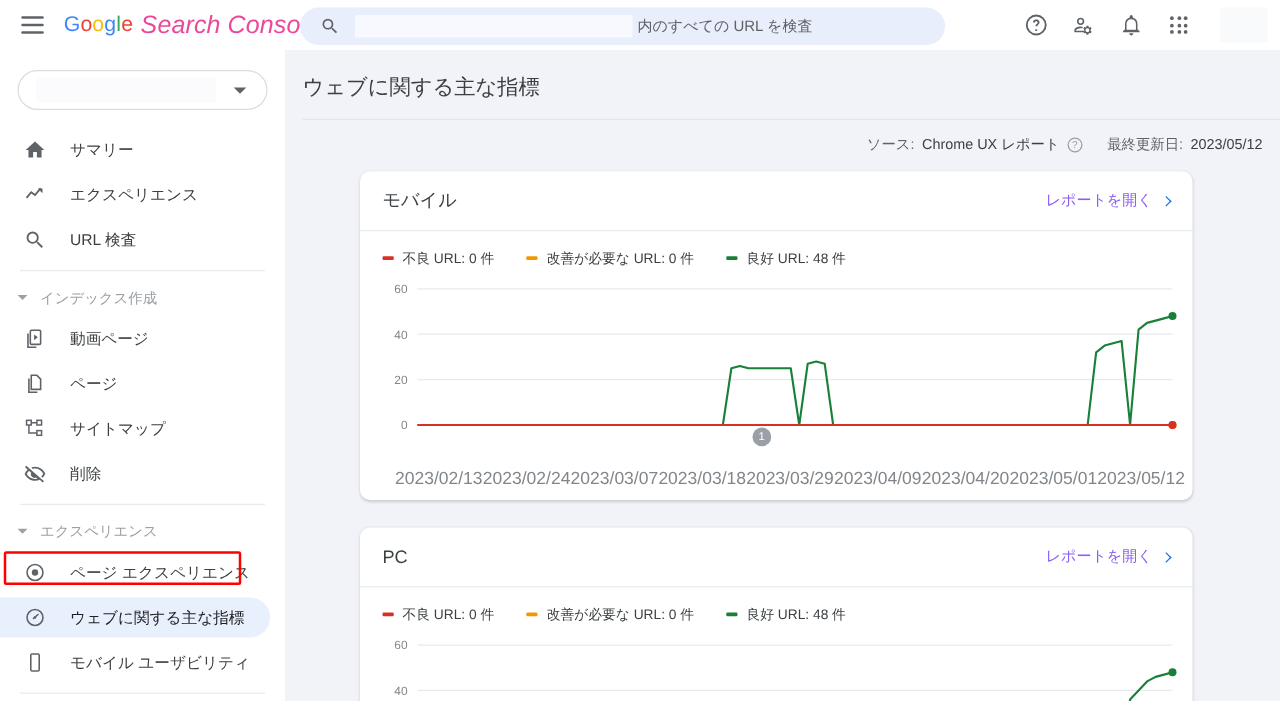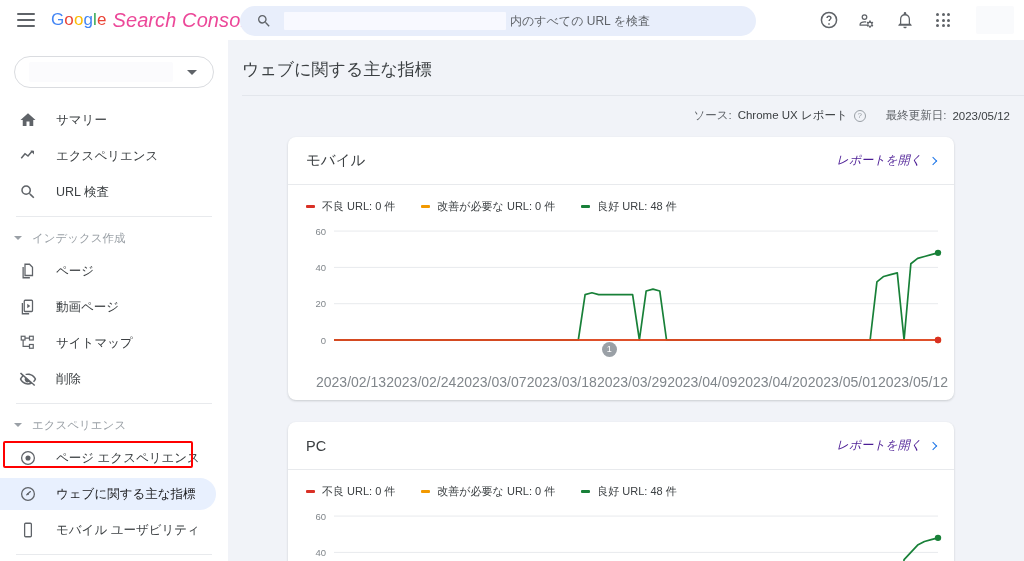--- a/index.html
+++ b/index.html
@@ -103,21 +103,21 @@
   .cards { padding: 14px 70px 0 60px; }
   .card {
     background: #fff; border-radius: 8px; box-shadow: 0 1px 2px rgba(60,64,67,.14), 0 1px 3px rgba(60,64,67,.08);
     margin-bottom: 22px; overflow: hidden;
   }
   .card-head {
     height: 48px; display: flex; align-items: center; justify-content: space-between;
     padding: 0 18px; border-bottom: 1px solid #e8eaed;
   }
   .card-title { font-size: 14.5px; color: #3c4043; }
-  .card-link { font-size: 12px; color: #4c1d95; display: flex; align-items: center; gap: 8px; cursor: pointer; font-style: italic; }
+  .card-link { font-size: 12px; color: #8b5cf6; display: flex; align-items: center; gap: 8px; cursor: pointer; }
   .chev { display: inline-block; width: 6px; height: 6px; border-right: 1.6px solid #1a73e8; border-top: 1.6px solid #1a73e8; transform: rotate(45deg); }
   .legend { display: flex; align-items: center; gap: 26px; padding: 14px 20px 4px 18px; }
   .legend-item { display: flex; align-items: center; gap: 7px; font-size: 11px; color: #3c4043; white-space: nowrap; }
   .legend-dash { width: 9px; height: 3px; border-radius: 1px; display: inline-block; }
   .chart { position: relative; height: 150px; margin: 4px 18px 0 18px; }
   .chart svg { display: block; }
   .xaxis { display: flex; justify-content: space-between; padding: 2px 6px 10px 28px; }
   .xaxis span { font-size: 14px; color: #80868b; white-space: nowrap; }
   .annot {
     position: absolute; width: 15px; height: 15px; border-radius: 50%; background: #9aa0a6;
@@ -220,35 +220,35 @@
           <span class="lbl">URL 検査</span>
         </div>
         <div class="nav-divider"></div>
         <div class="nav-section">
           <span class="tri"></span>
           <span class="stxt">インデックス作成</span>
         </div>
         <div class="nav-item">
           <span class="ic">
             <svg width="18" height="18" viewBox="0 0 24 24">
-              <path fill="none" stroke="#5f6368" stroke-width="1.7" d="M8 3h6l4 4v11H8z"></path>
-              <path fill="none" stroke="#5f6368" stroke-width="1.7" d="M5.5 6.5V21h9"></path>
-            </svg>
-          </span>
-          <span class="lbl">ページ</span>
-        </div>
-        <div class="nav-item">
-          <span class="ic">
-            <svg width="18" height="18" viewBox="0 0 24 24">
               <rect x="7" y="3" width="11" height="15" rx="1.2" fill="none" stroke="#5f6368" stroke-width="1.7"></rect>
               <path fill="#5f6368" d="M11 7.5l4 3-4 3z"></path>
               <path fill="none" stroke="#5f6368" stroke-width="1.7" d="M4.5 6.5V21h9"></path>
             </svg>
           </span>
           <span class="lbl">動画ページ</span>
+        </div>
+        <div class="nav-item">
+          <span class="ic">
+            <svg width="18" height="18" viewBox="0 0 24 24">
+              <path fill="none" stroke="#5f6368" stroke-width="1.7" d="M8 3h6l4 4v11H8z"></path>
+              <path fill="none" stroke="#5f6368" stroke-width="1.7" d="M5.5 6.5V21h9"></path>
+            </svg>
+          </span>
+          <span class="lbl">ページ</span>
         </div>
         <div class="nav-item">
           <span class="ic">
             <svg width="18" height="18" viewBox="0 0 24 24">
               <rect x="3" y="3" width="5" height="5" fill="none" stroke="#5f6368" stroke-width="1.6"></rect>
               <rect x="14" y="3" width="5" height="5" fill="none" stroke="#5f6368" stroke-width="1.6"></rect>
               <rect x="14" y="14" width="5" height="5" fill="none" stroke="#5f6368" stroke-width="1.6"></rect>
               <path fill="none" stroke="#5f6368" stroke-width="1.6" d="M5.5 8v8.5H14M8 5.5h6"></path>
             </svg>
           </span>

